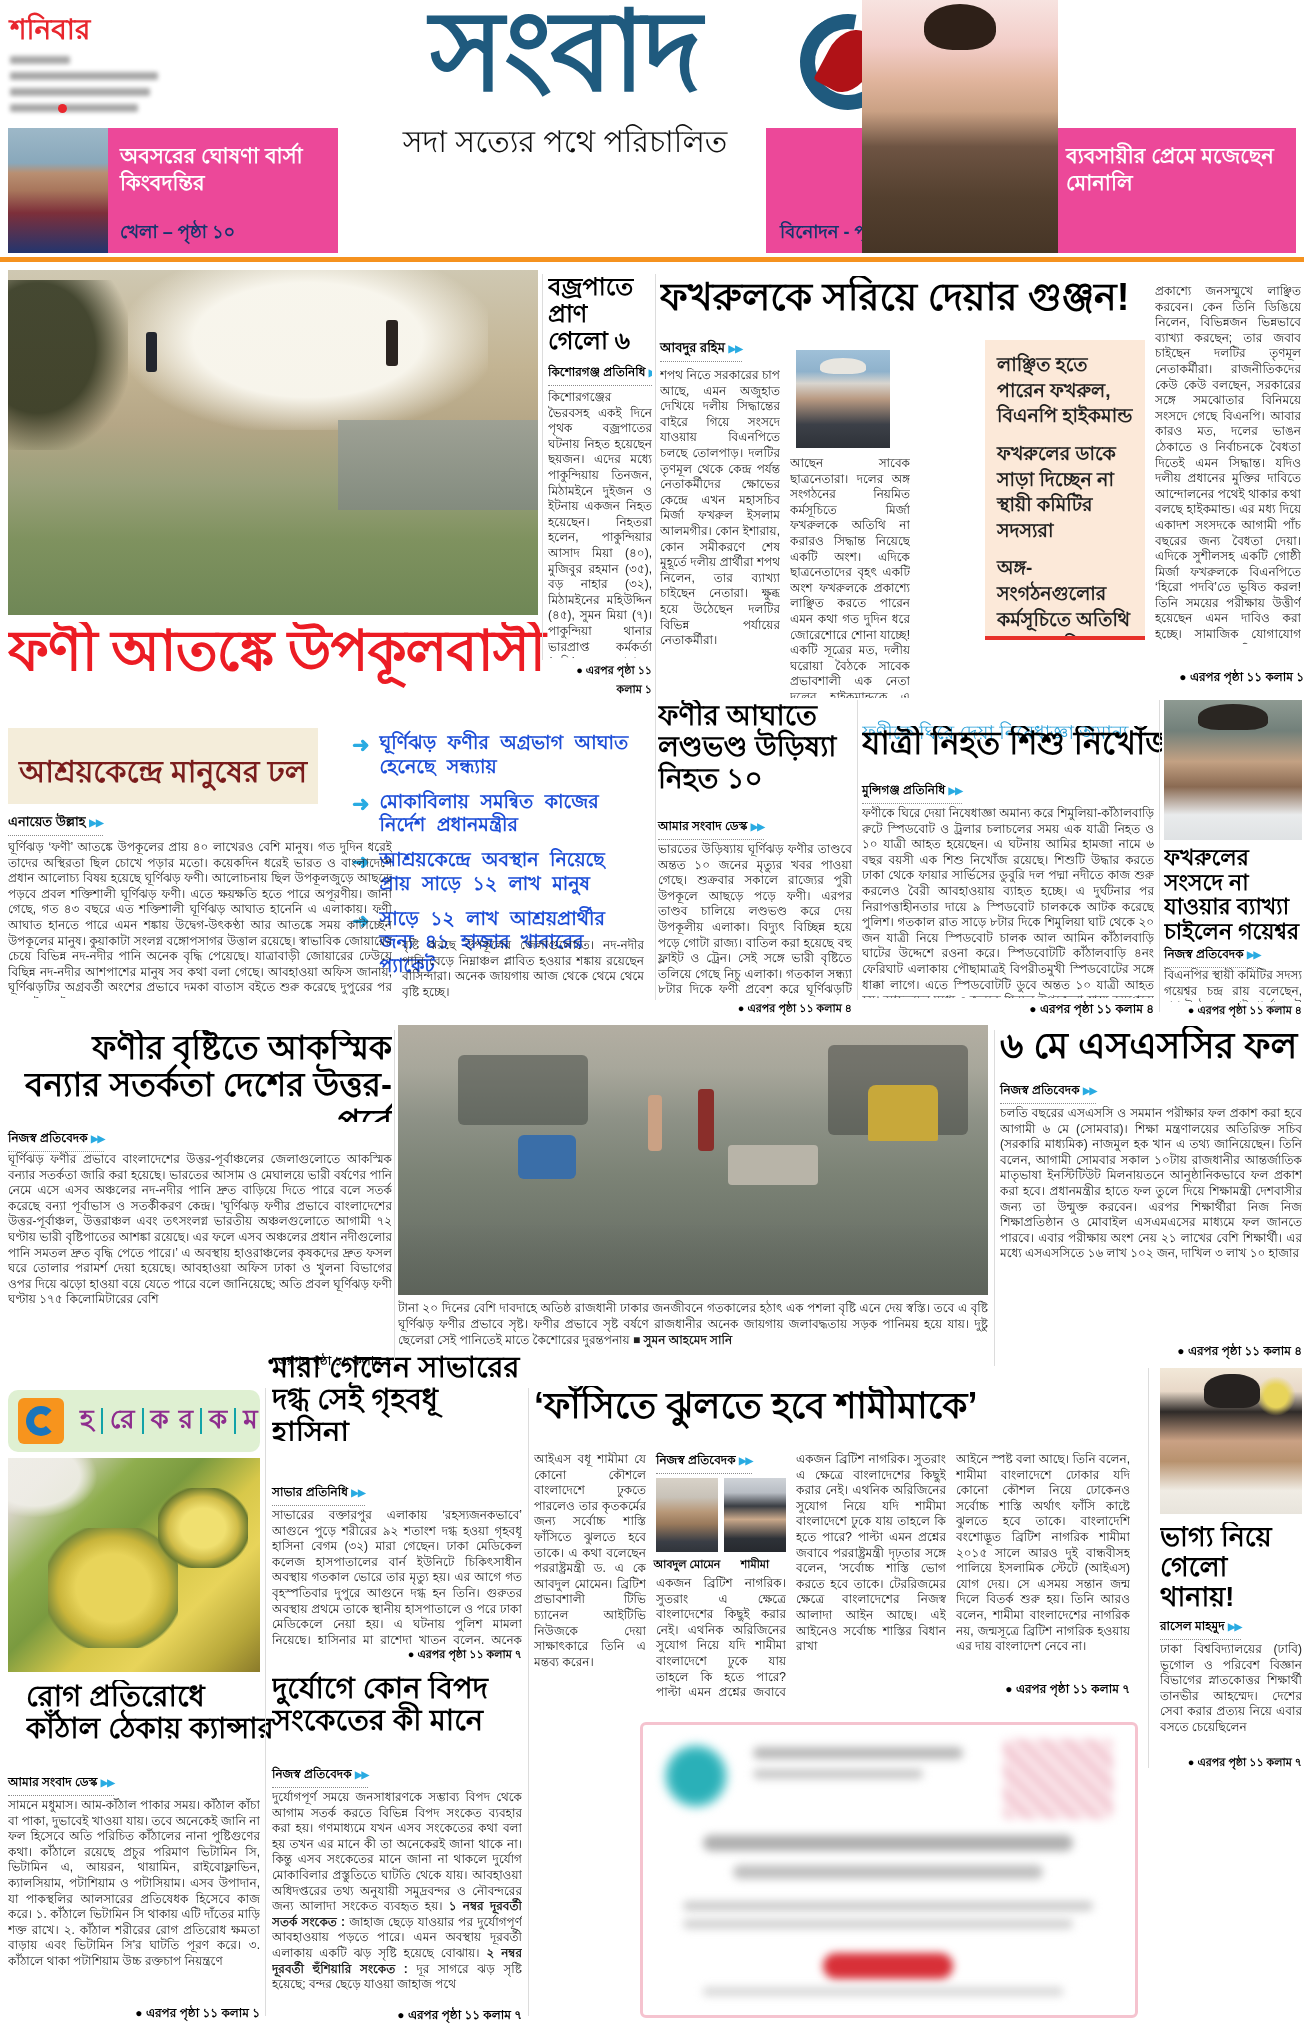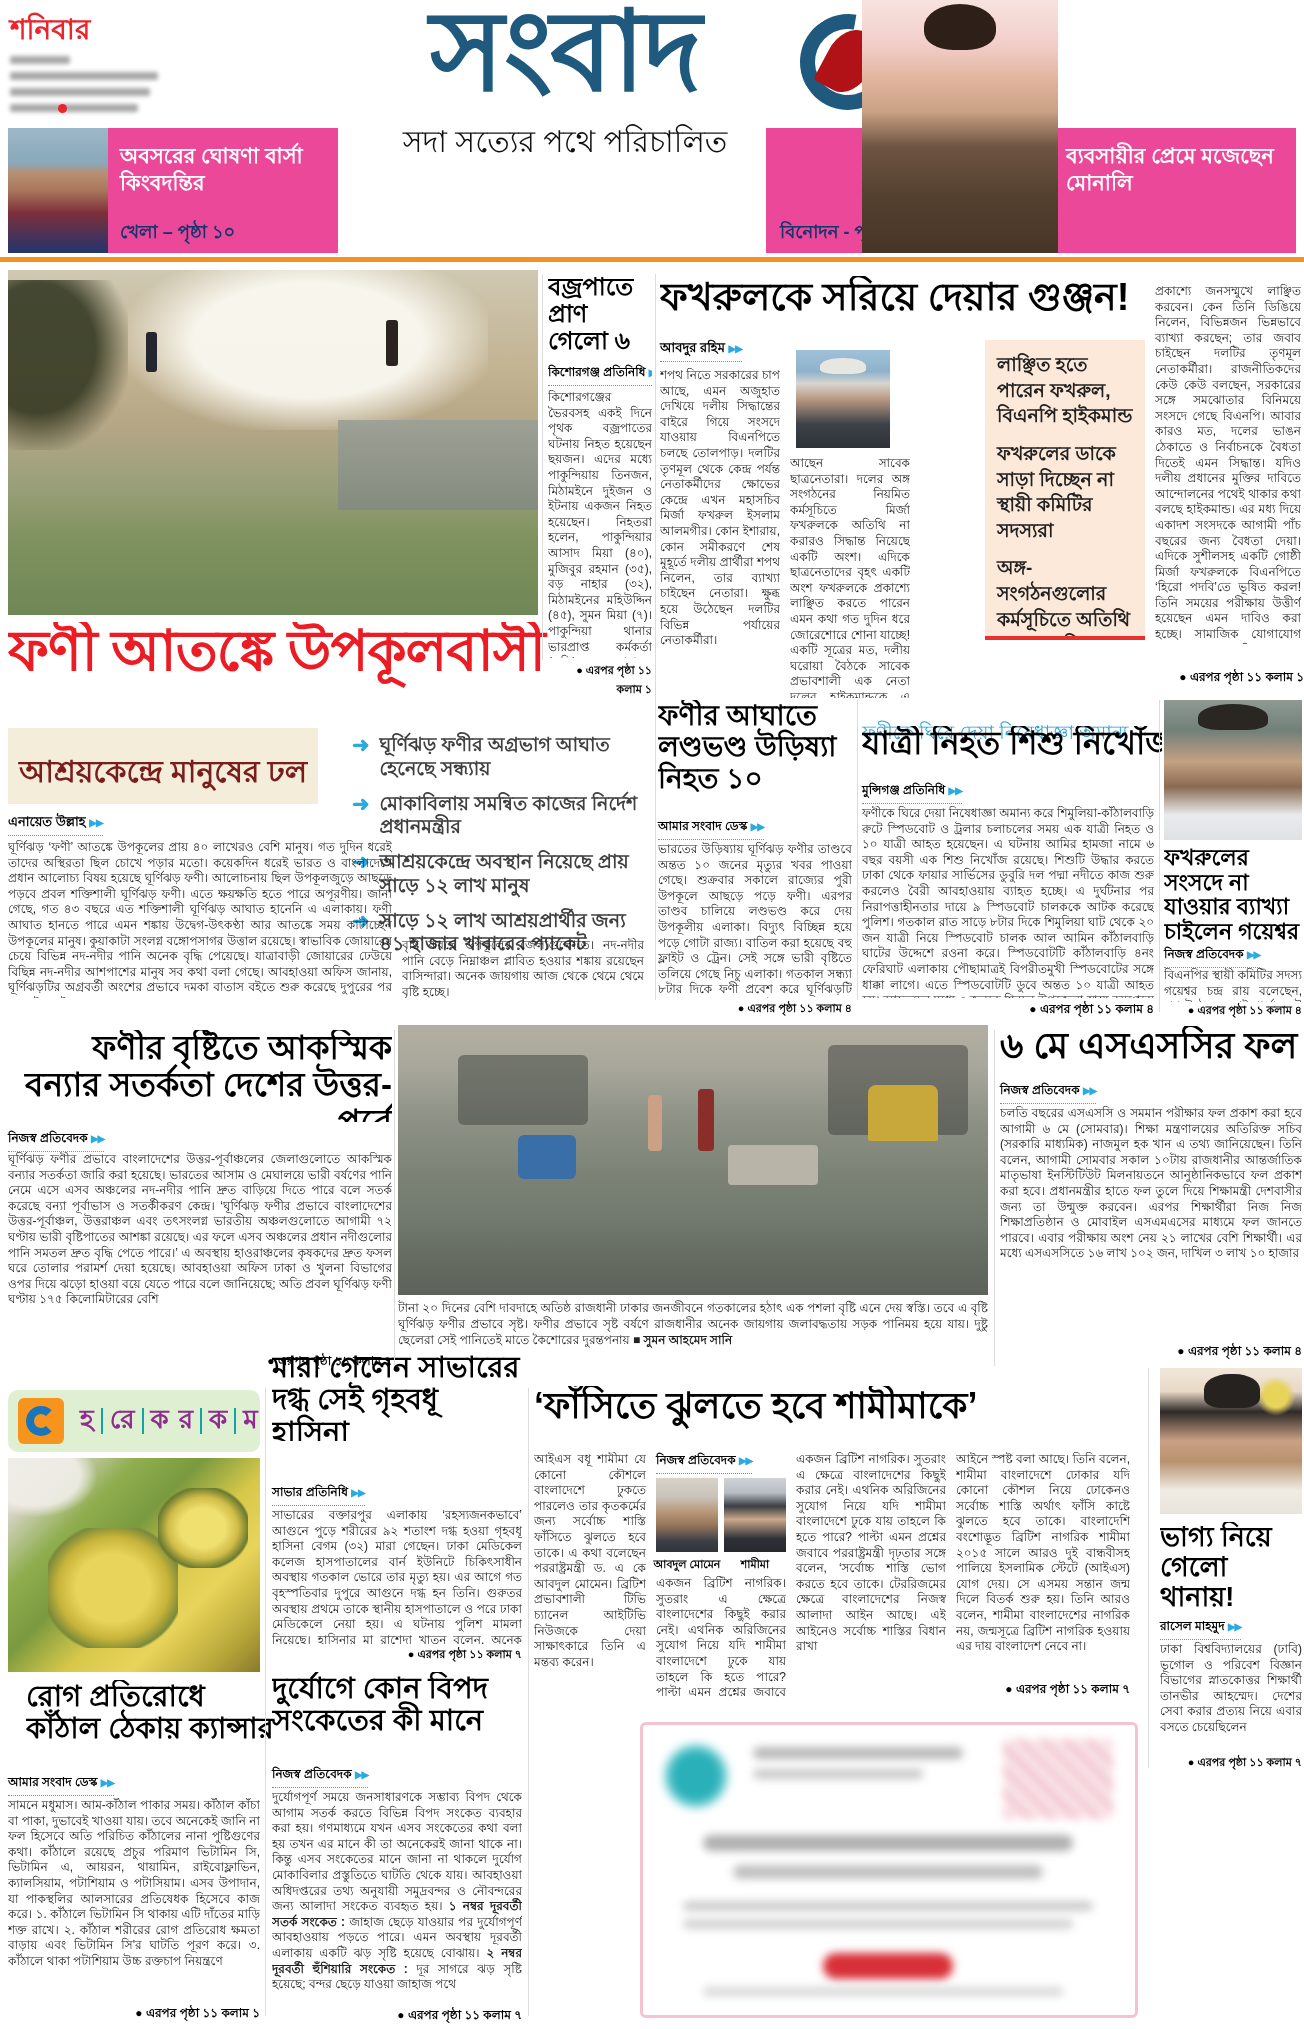--- a/index.html
+++ b/index.html
@@ -26,21 +26,21 @@
   .tease{position:absolute;top:128px;height:125px;background:#ec4899;}
   .tease-title{position:absolute;color:#fff;font-weight:bold;font-size:21px;line-height:1.3;}
   .tease-section{position:absolute;color:#15356e;font-weight:bold;font-size:18px;}
   .orange-rule{position:absolute;left:0;top:257px;width:1304px;height:5px;background:#f5921f;}
   
   .lead-head{font-size:56px;font-weight:bold;color:#ec1c24;white-space:nowrap;letter-spacing:-1px;line-height:1.05;overflow:hidden;}
   .subhead-box{position:absolute;background:#f4edda;text-align:center;}
   .subhead-box span{font-size:30px;font-weight:bold;color:#7a1d1d;}
   .bullet-row{display:flex;gap:10px;margin-bottom:11px;}
   .bullet-row .ar{color:#29abe2;font-size:21px;font-weight:bold;line-height:1.15;}
-  .bullet-row .tx{font-size:19px;font-weight:bold;color:#404040;line-height:1.25;}
+  .bullet-row .tx{font-size:19px;font-weight:bold;color:#1d4ed8;line-height:1.25;font-family:Liberation Mono, monospace;}
   
   .pullquote{position:absolute;background:#fce9d9;border-bottom:4px solid #e8312a;padding:12px 12px 8px 12px;box-sizing:border-box;overflow:hidden;}
   .pullquote div{font-size:19px;font-weight:bold;color:#222;line-height:1.35;margin-bottom:12px;}
   
   .harek-box{position:absolute;background:#dff0d2;border-radius:10px;display:flex;align-items:center;padding:8px 10px;box-sizing:border-box;}
   .harek-logo{width:46px;height:46px;background:#f7941d;border-radius:6px;position:relative;flex:0 0 46px;}
   .harek-logo:after{content:"";position:absolute;left:8px;top:8px;width:30px;height:30px;border:8px solid #1b75bb;border-right-color:transparent;border-radius:50%;box-sizing:border-box;}
   .harek-letters{display:flex;align-items:center;margin-left:16px;}
   .harek-letters b{color:#8e2d8e;font-size:26px;font-weight:bold;}
   .harek-sep{width:2px;height:26px;background:#12a3a8;margin:0 7px;}

